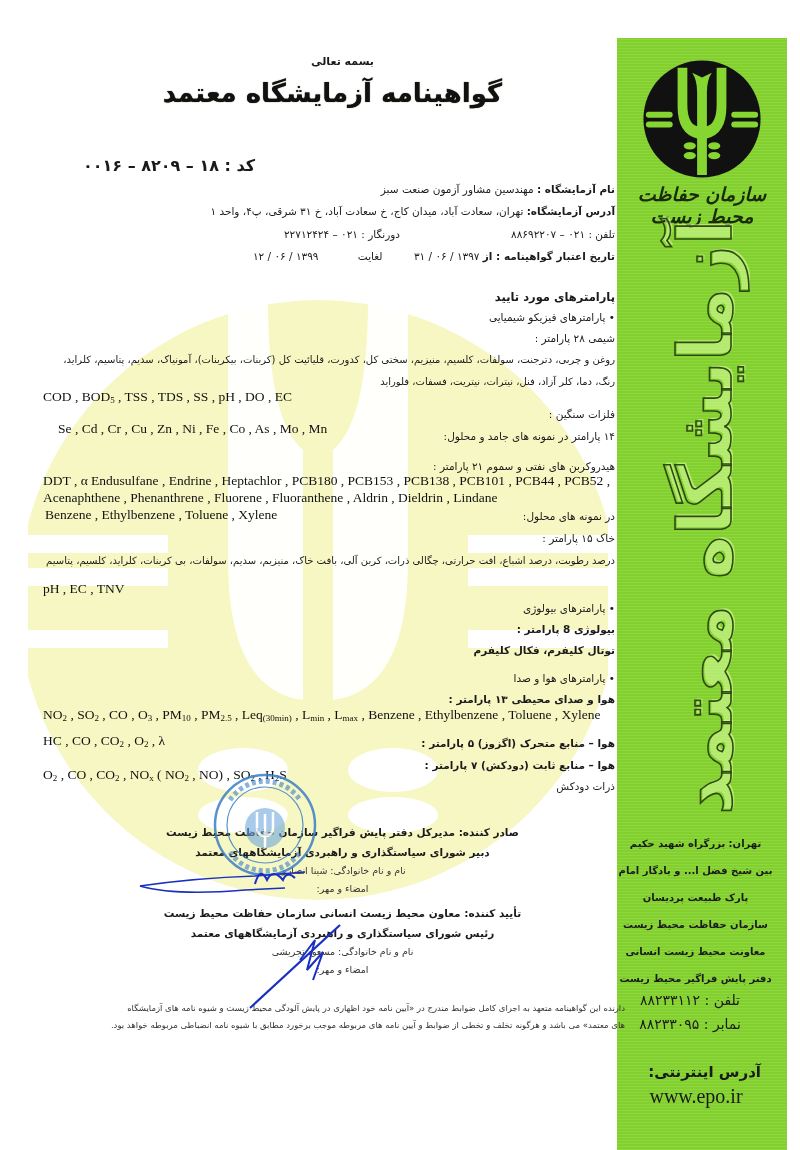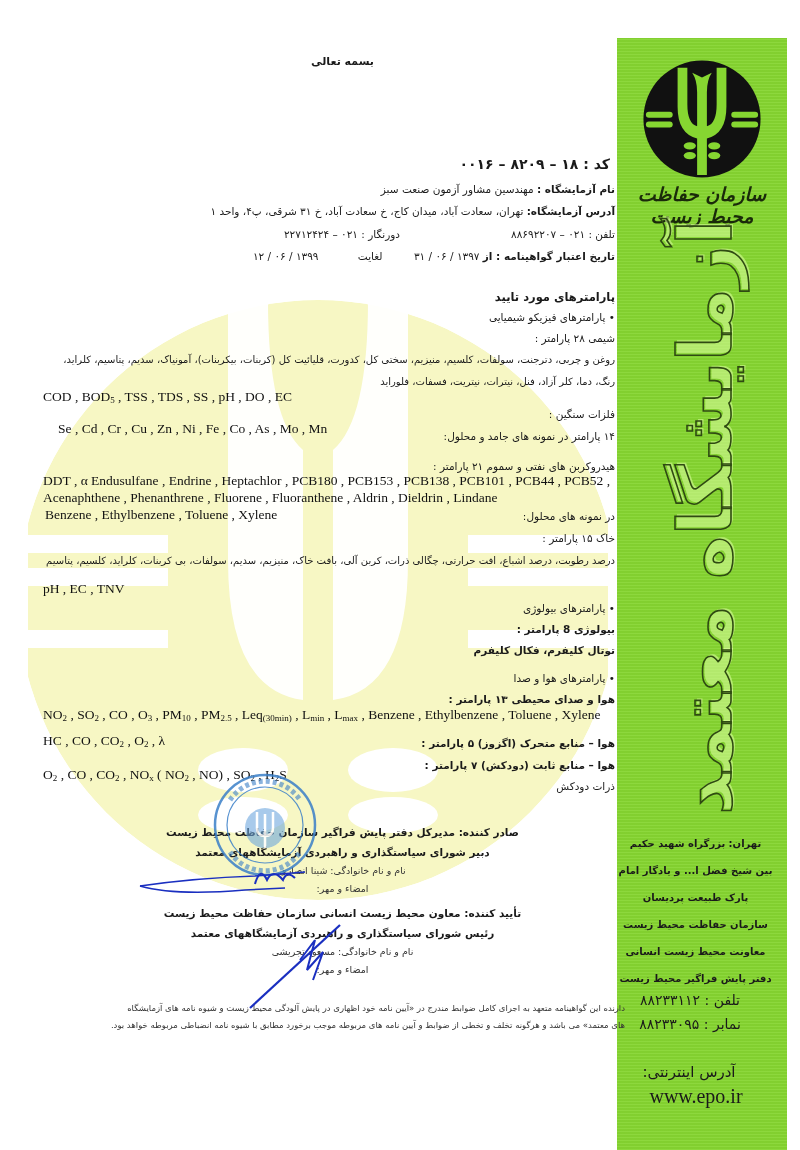--- a/index.html
+++ b/index.html
@@ -34,30 +34,30 @@
     }
     .band-address {
       position: absolute; left: 0; top: 792px; width: 157px; direction: rtl; text-align: center;
       font-size: 10px; font-weight: bold; line-height: 27px; color: #1a1a1a;
     }
     .band-contact {
       position: absolute; left: 0; top: 950px; width: 146px; direction: rtl;
       font-size: 14px; line-height: 24px; color: #1a1a1a; text-align: center;
     }
     .band-contact .row { display: block; }
-    .band-web-label { position: absolute; left: 0; top: 1025px; width: 144px; text-align: center; direction: rtl; font-size: 15px; color: #1a1a1a; }
+    .band-web-label { position: absolute; left: 0; top: 1025px; width: 144px; text-align: right; direction: rtl; font-size: 15px; color: #1a1a1a; font-weight: bold; }
     .band-web { position: absolute; left: 0; top: 1047px; width: 158px; text-align: center; font-family: "Liberation Serif", serif; font-size: 20px; color: #1a1a1a; }
 
     
     .main { position: absolute; left: 35px; top: 0; width: 590px; height: 1150px; z-index: 2; }
     .bismillah { position: absolute; left: 0; top: 55px; width: 575px; text-align: center; font-size: 11px; font-weight: bold; padding-left: 0; }
     .bismillah span { display: inline-block; margin-left: 40px; }
     .title { position: absolute; left: 0; top: 78px; width: 575px; text-align: center; direction: rtl; font-size: 26px; font-weight: bold; color: #111; text-shadow: 0 0 1px #2a3a10; }
     .title span { display: inline-block; margin-left: 20px; }
-    .code { position: absolute; left: 0; top: 156px; width: 575px; text-align: right; direction: rtl; font-size: 14px; font-weight: bold; }
+    .code { position: absolute; left: 0; top: 156px; width: 575px; text-align: left; direction: rtl; font-size: 16px; font-weight: bold; }
     .code span { display: inline-block; margin-left: 48px; }
 
     .line { position: absolute; right: 10px; direction: rtl; font-size: 10.5px; white-space: nowrap; }
     .lbl { font-weight: bold; }
     .latin-line { position: absolute; left: 30px; white-space: nowrap; font-family: "Liberation Serif", serif; font-size: 13.5px; color: #111; }
     sub { font-size: 9px; vertical-align: -2px; }
 
     .stamp { position: absolute; left: 175px; top: 770px; width: 110px; height: 110px; z-index: 3; opacity: 0.85; }
     .sig1 { position: absolute; left: 100px; top: 858px; width: 180px; height: 40px; z-index: 4; }
     .sig2 { position: absolute; left: 210px; top: 920px; width: 110px; height: 90px; z-index: 4; }
@@ -133,20 +133,21 @@
       <span>نمابر :</span>
       <span>۸۸۲۳۳۰۹۵</span>
     </span>
   </div>
   <div class="band-web-label">آدرس اینترنتی:</div>
   <div class="band-web">www.epo.ir</div>
 </div>
 
 <div class="main">
   <div class="bismillah"><span>بسمه تعالی</span></div>
+  <div class="title"><span>گواهینامه آزمایشگاه معتمد</span></div>
   <div class="code">
     <span><b>کد :</b> <span style="margin:0">۱۸ – ۸۲۰۹ – ۰۰۱۶</span></span>
   </div>
 
   <div class="line" style="top:183px;">
     <span class="lbl">نام آزمایشگاه :</span>
     <span>مهندسین مشاور آزمون صنعت سبز</span>
   </div>
   <div class="line" style="top:205px;">
     <span class="lbl">آدرس آزمایشگاه:</span>

